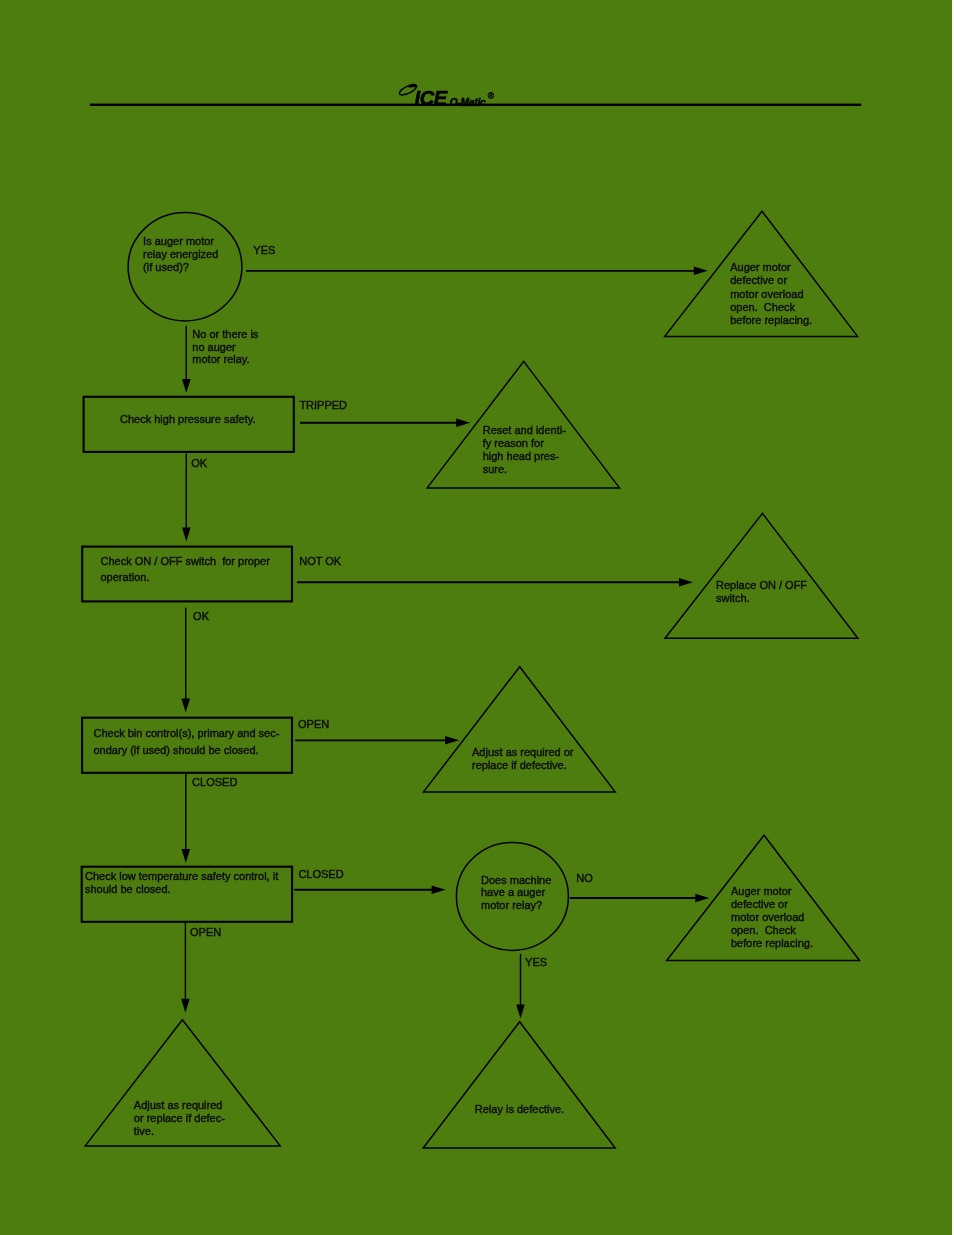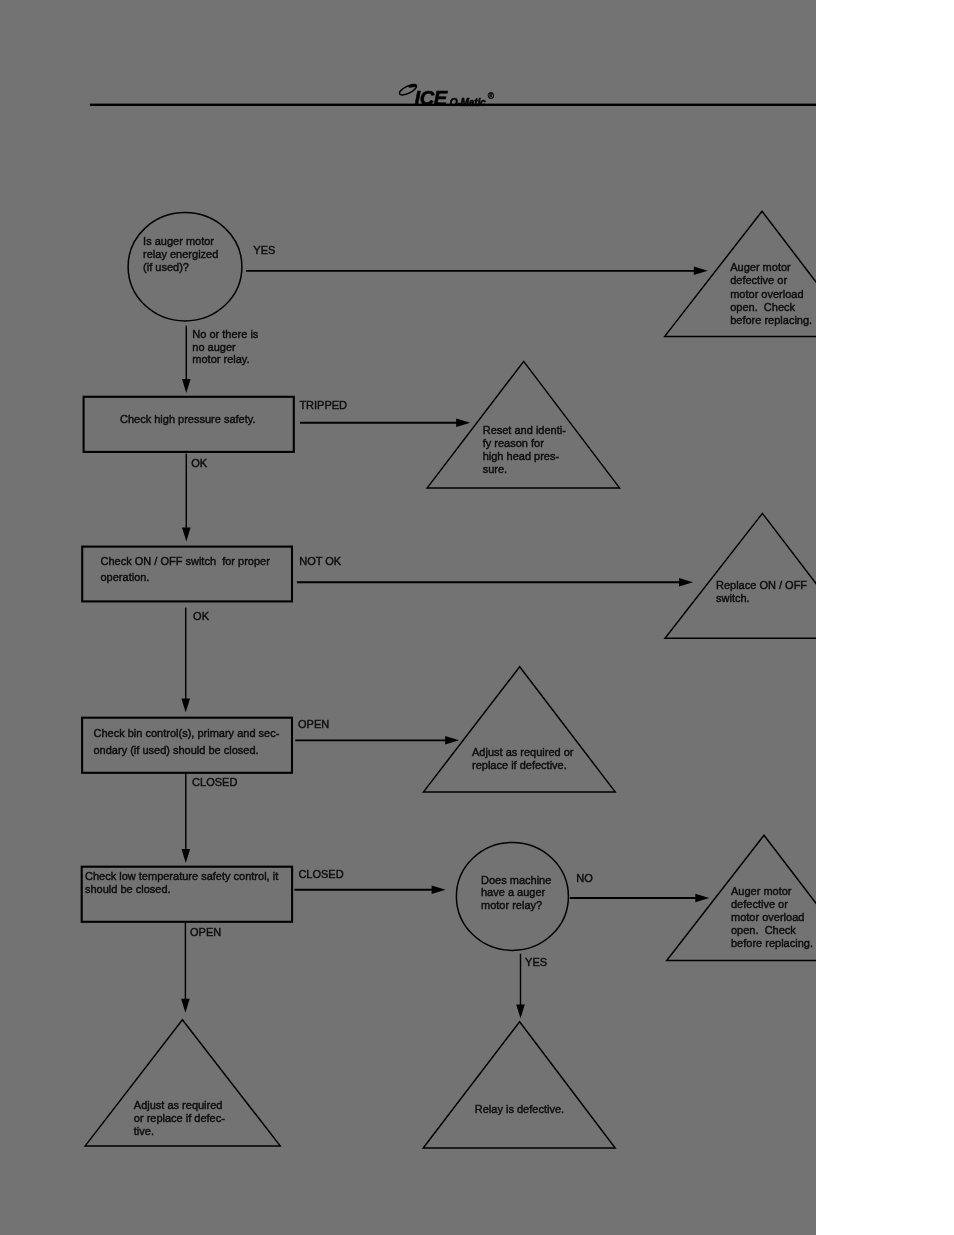--- a/index.html
+++ b/index.html
@@ -1,18 +1,18 @@
 <!DOCTYPE html>
 <html><head>
 <meta charset="utf-8">
 <title>ICE O-Matic troubleshooting flow chart</title>
 <style>
   html,body{margin:0;padding:0;background:#ffffff;}
   body{width:954px;height:1235px;font-family:"Liberation Sans",sans-serif;color:#000;}
-  #page{position:relative;width:816px;height:1235px;overflow:hidden;background:#737373;}
+  #page{position:relative;width:952px;height:1235px;overflow:hidden;background:#4d7c0f;}
   svg{display:block;}
   .lbl{font-family:"Liberation Sans",sans-serif;font-size:11px;fill:#0d0d0d;stroke:#0d0d0d;stroke-width:0.42;paint-order:stroke fill;white-space:pre;}
   .shape{fill:none;stroke:#000;stroke-width:1.5;}
   .box{fill:none;stroke:#000;stroke-width:2.1;}
   .conn{stroke:#000;stroke-width:1.85;fill:none;}
   .conn-v{stroke:#000;stroke-width:1.45;fill:none;}
 </style>
 </head>
 <body>
 

